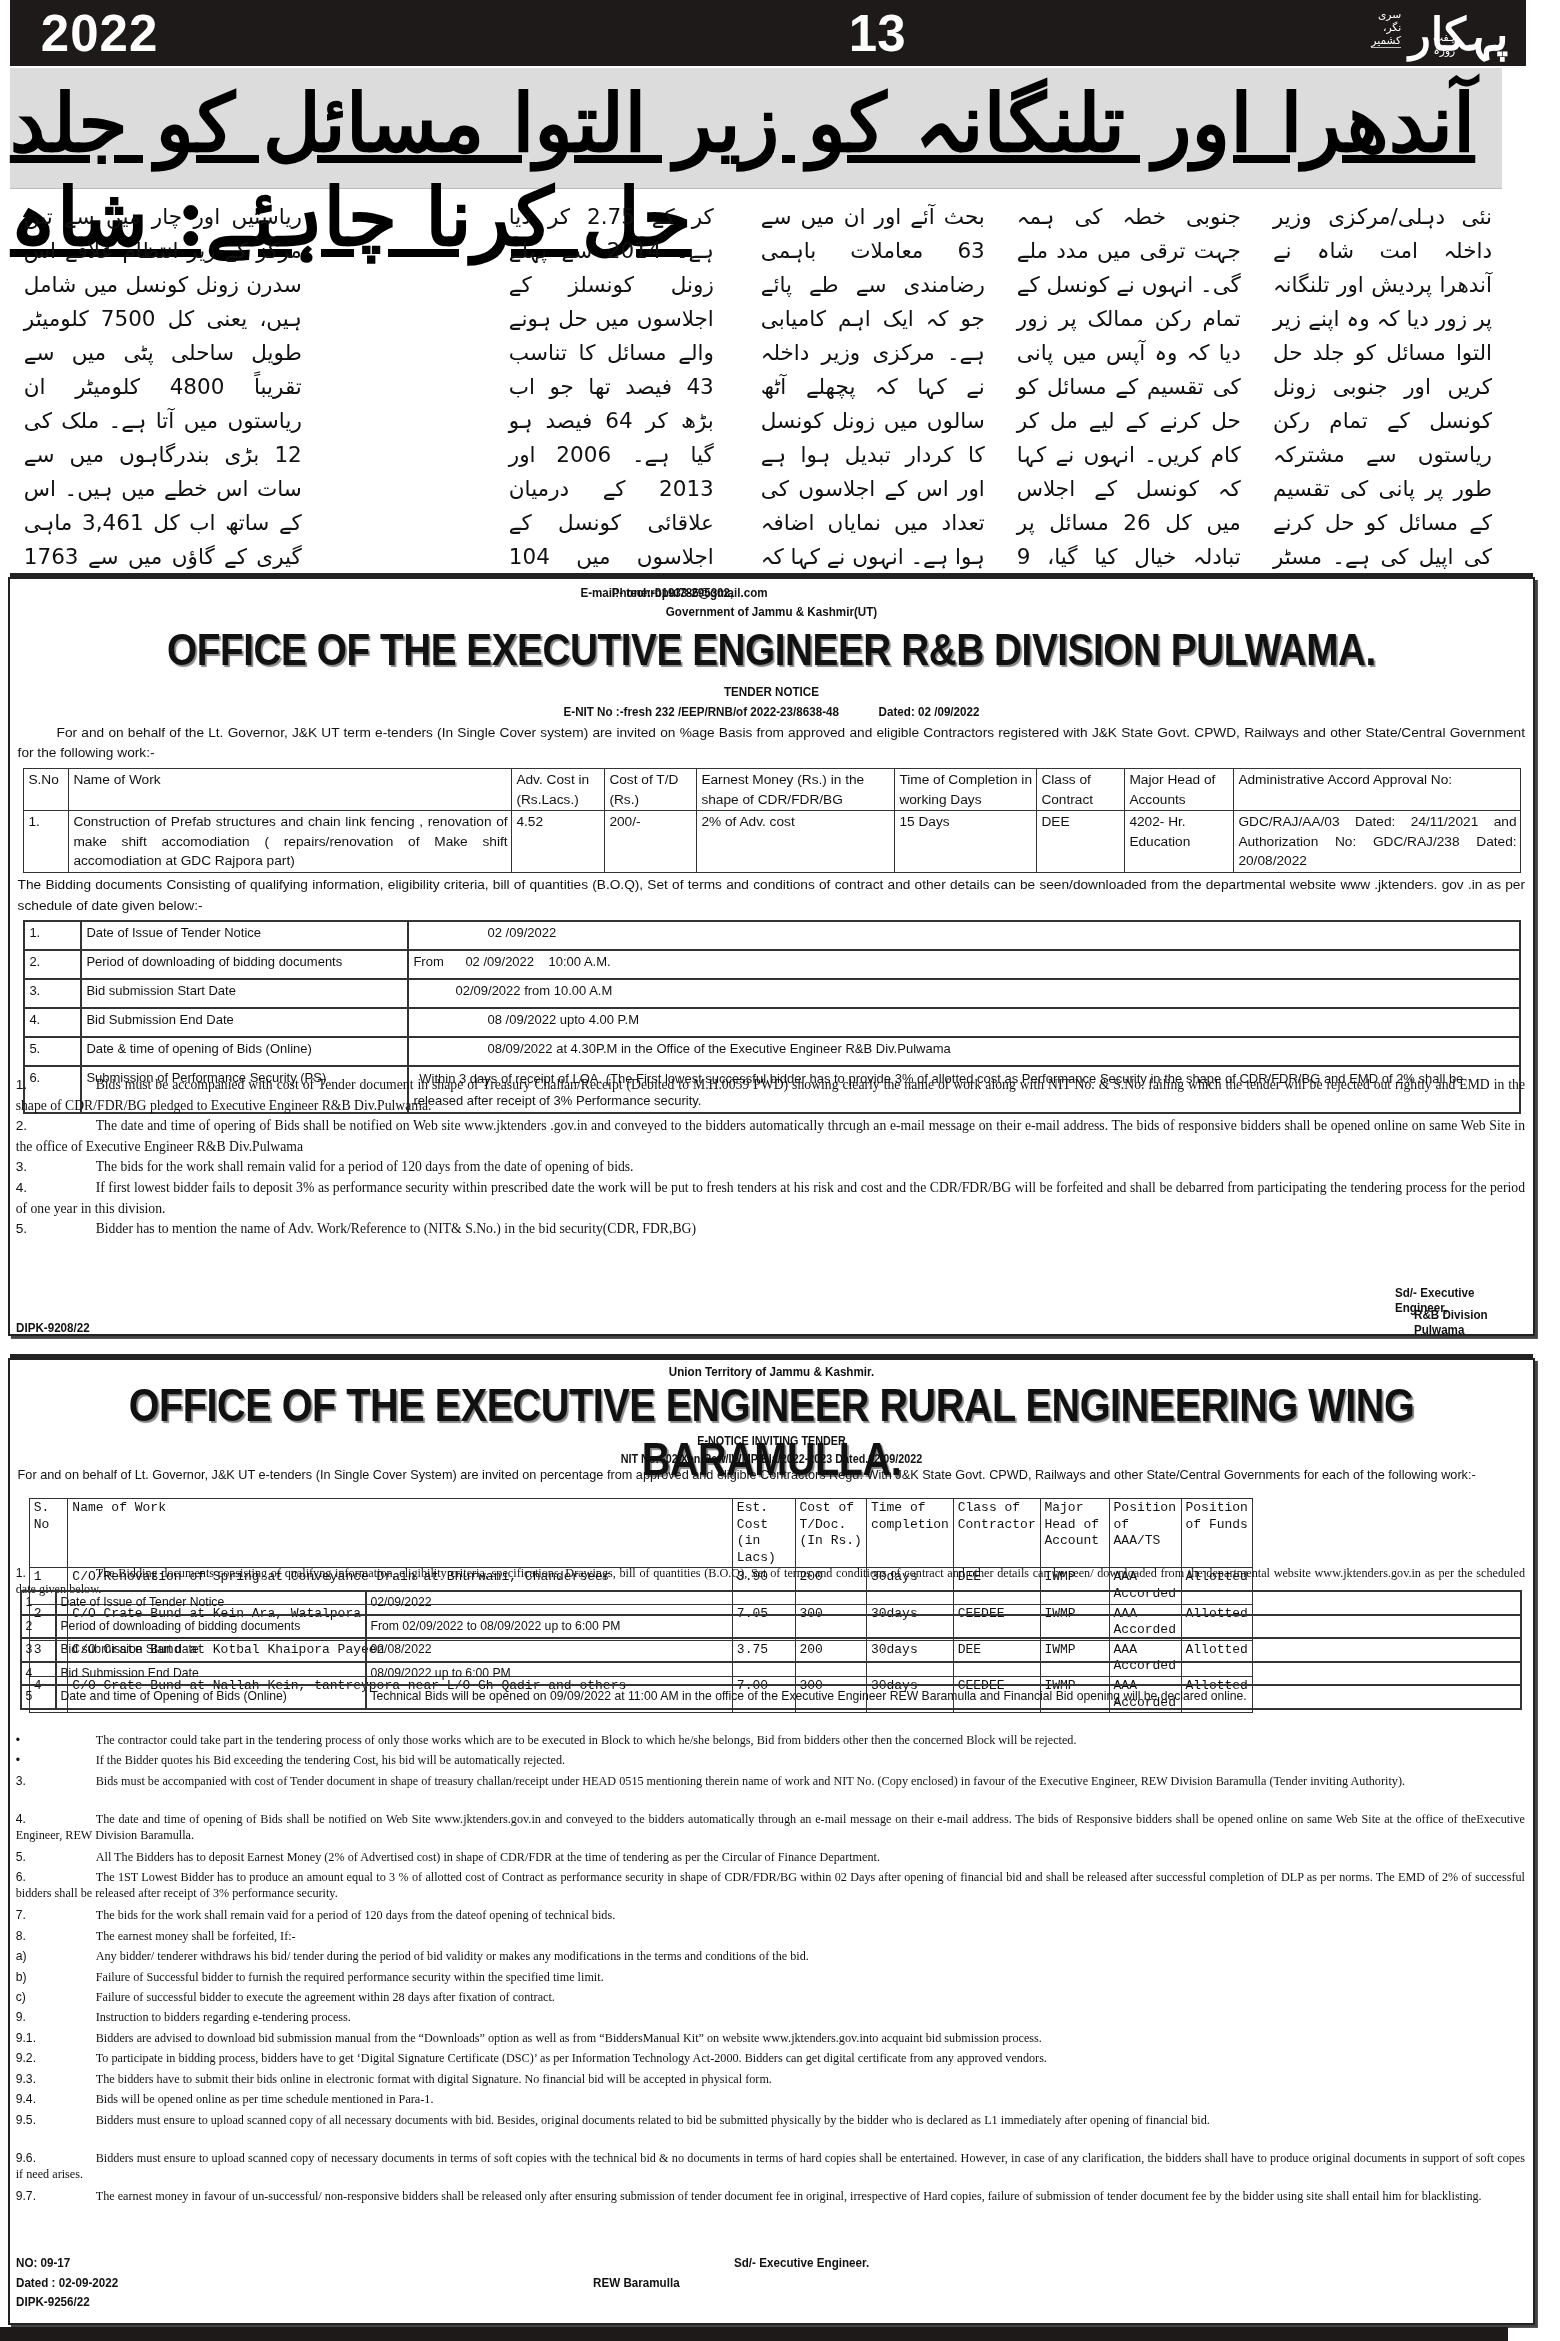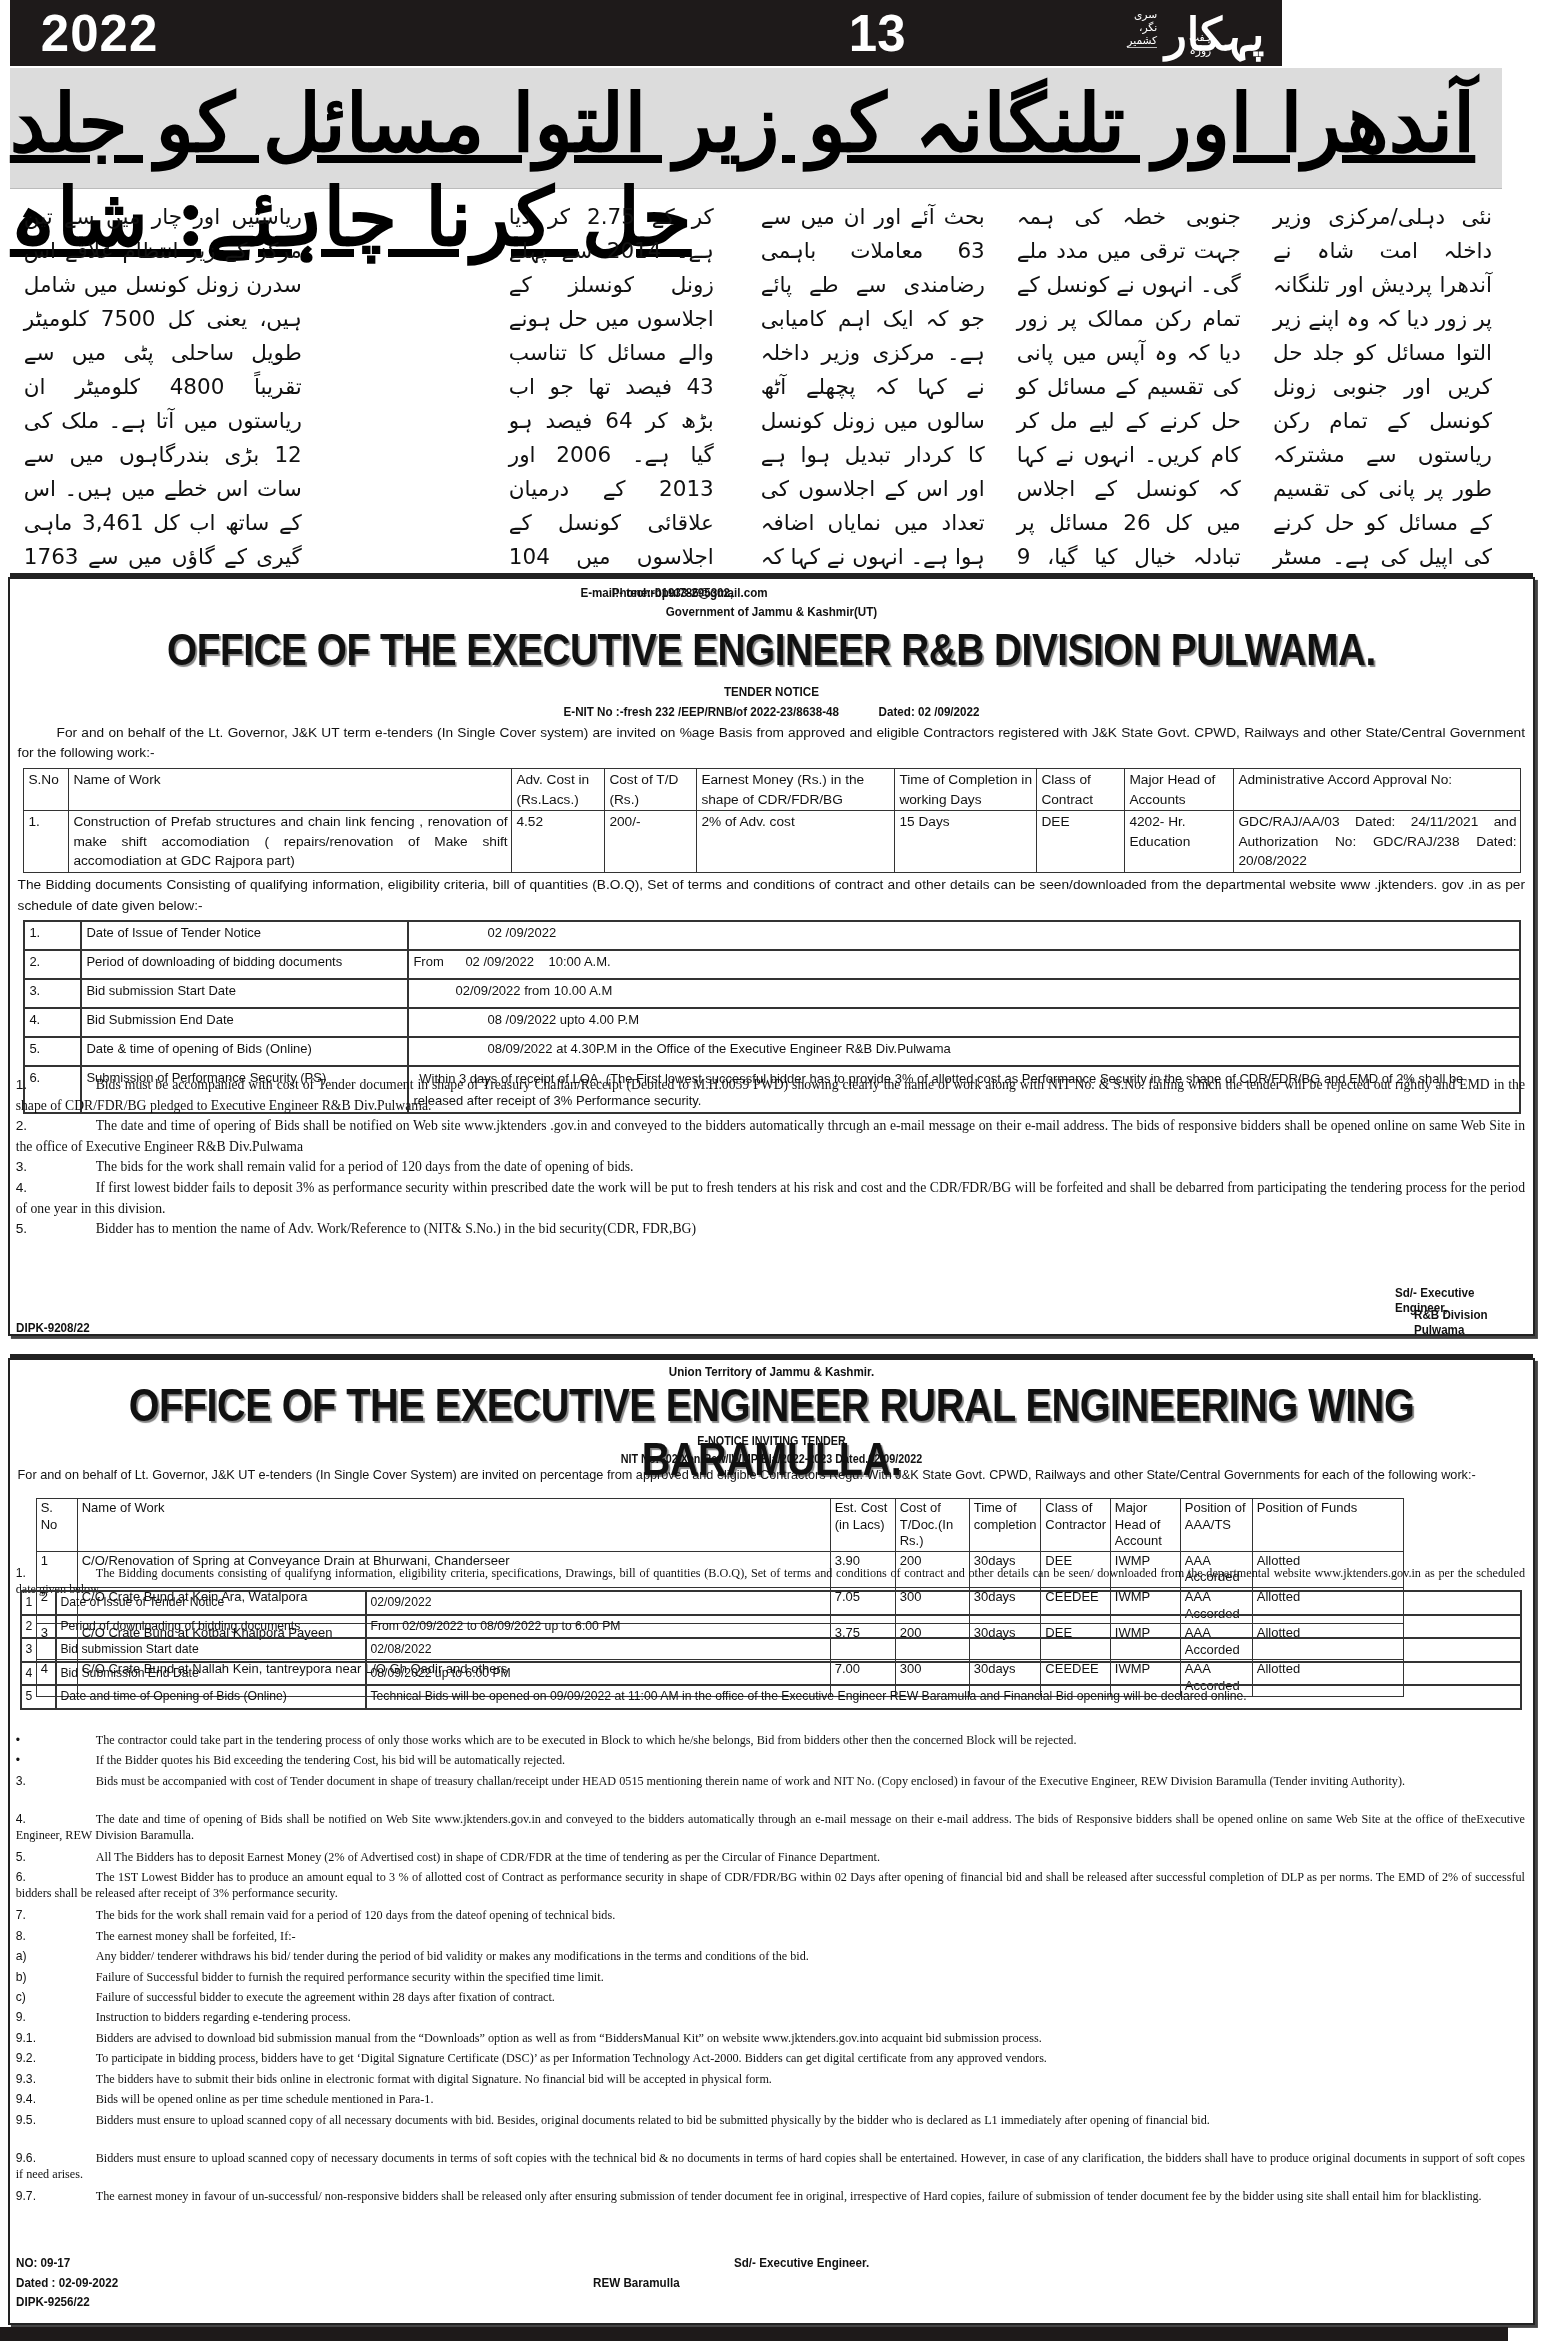--- a/index.html
+++ b/index.html
@@ -1,20 +1,20 @@
 <!DOCTYPE html>
 <html><head>
 <meta charset="utf-8">
 <style>
   * { box-sizing: border-box; margin: 0; padding: 0; }
   html, body { width: 1560px; height: 2342px; background: #ffffff; overflow: hidden; }
   body { font-family: "Liberation Sans", sans-serif; color: #111; position: relative; }
 
   
-  .masthead { position: absolute; left: 9.8px; top: 0; width: 1272px; height: 66px; background: #1e1a1a; color: #fff; padding-left: 23px; }
+  .masthead { position: absolute; left: 9.8px; top: 0; width: 1516px; height: 66px; background: #1e1a1a; color: #fff; padding-left: 23px; }
   .mh-year { position: absolute; left: 31px; top: 3.9px; font: bold 51px "Liberation Sans", sans-serif; letter-spacing: 1px; }
   .mh-dates { position: absolute; left: 205px; top: 2px; font: bold 39px "DejaVu Sans", sans-serif; direction: rtl; white-space: nowrap; }
   .mh-issue { position: absolute; left: 275px; top: 3.9px; width: 21.5px; font: bold 51px "Liberation Sans", sans-serif; }
   .mh-logo { position: absolute; right: 17.6px; top: 2px; width: 137px; height: 62px; }
   .mh-logo-main { position: absolute; right: 0; top: 5.9px; font: bold 45px "DejaVu Serif", serif; direction: rtl; }
   .mh-logo-sub { position: absolute; right: 53px; top: 29px; font: 10.7px "DejaVu Sans", sans-serif; direction: rtl; margin-left: 48px; }
   .mh-city { position: absolute; right: 107px; top: 5.9px; font: 10.7px "DejaVu Sans", sans-serif; border-bottom: 1px solid #bbb; direction: rtl; }
 
   
   .headline-band { position: absolute; left: 9.8px; top: 68px; width: 1492px; height: 121px; background: #dcdcdc; border-bottom: 1px solid #bbb; }
@@ -38,21 +38,21 @@
   .big-title { position: absolute; left: 0; right: 0; text-align: center; font: bold 45px "Liberation Sans", sans-serif; letter-spacing: -0.5px; transform: scaleX(0.86); color: #111; text-shadow: 2px 2px 1px #888; }
 
   .para { position: absolute; left: 7.8px; right: 7.8px; font: 13.7px/20.5px "Liberation Sans", sans-serif; text-align: justify; }
 
   table { border-collapse: collapse; position: absolute; font: 13.7px/19.5px "Liberation Sans", sans-serif; }
   td, th { border: 1.5px solid #333; padding: 1px 3.9px; vertical-align: top; font-weight: normal; text-align: left; }
   .works1 { left: 13.7px; top: 189px; width: 1498px; }
   .sched1 { left: 13.7px; top: 341px; width: 1498px; font-size: 13px; }
   .sched1 td { border-width: 2px; height: 29px; }
 
-  .works2 { left: 26px; top: 138px; width: 1368px; font-size: 13px; line-height: 16.6px; }
+  .works2 { left: 19px; top: 138px; width: 1224px; font-size: 13px; line-height: 16.6px; font-family: Liberation Mono, monospace; }
   .sched2 { left: 9.8px; top: 301px; width: 1502px; font-size: 12.2px; }
   .sched2 td { border-width: 2px; height: 21.5px; }
 
   .list-row { position: absolute; left: 5.9px; right: 7.8px; font: 12.2px/15.6px "Liberation Sans", sans-serif; }
   .list-row .num { position: absolute; left: 0; }
   .list-row .txt { display: block; padding-left: 80px; text-align: justify; font-family: Liberation Serif, serif; }
   .list-row .txt.wrap { padding-left: 0; text-indent: 80px; }
 
   .sig { position: absolute; font: bold 13.7px "Liberation Sans", sans-serif; transform: scaleX(0.85); transform-origin: left top; }
 

